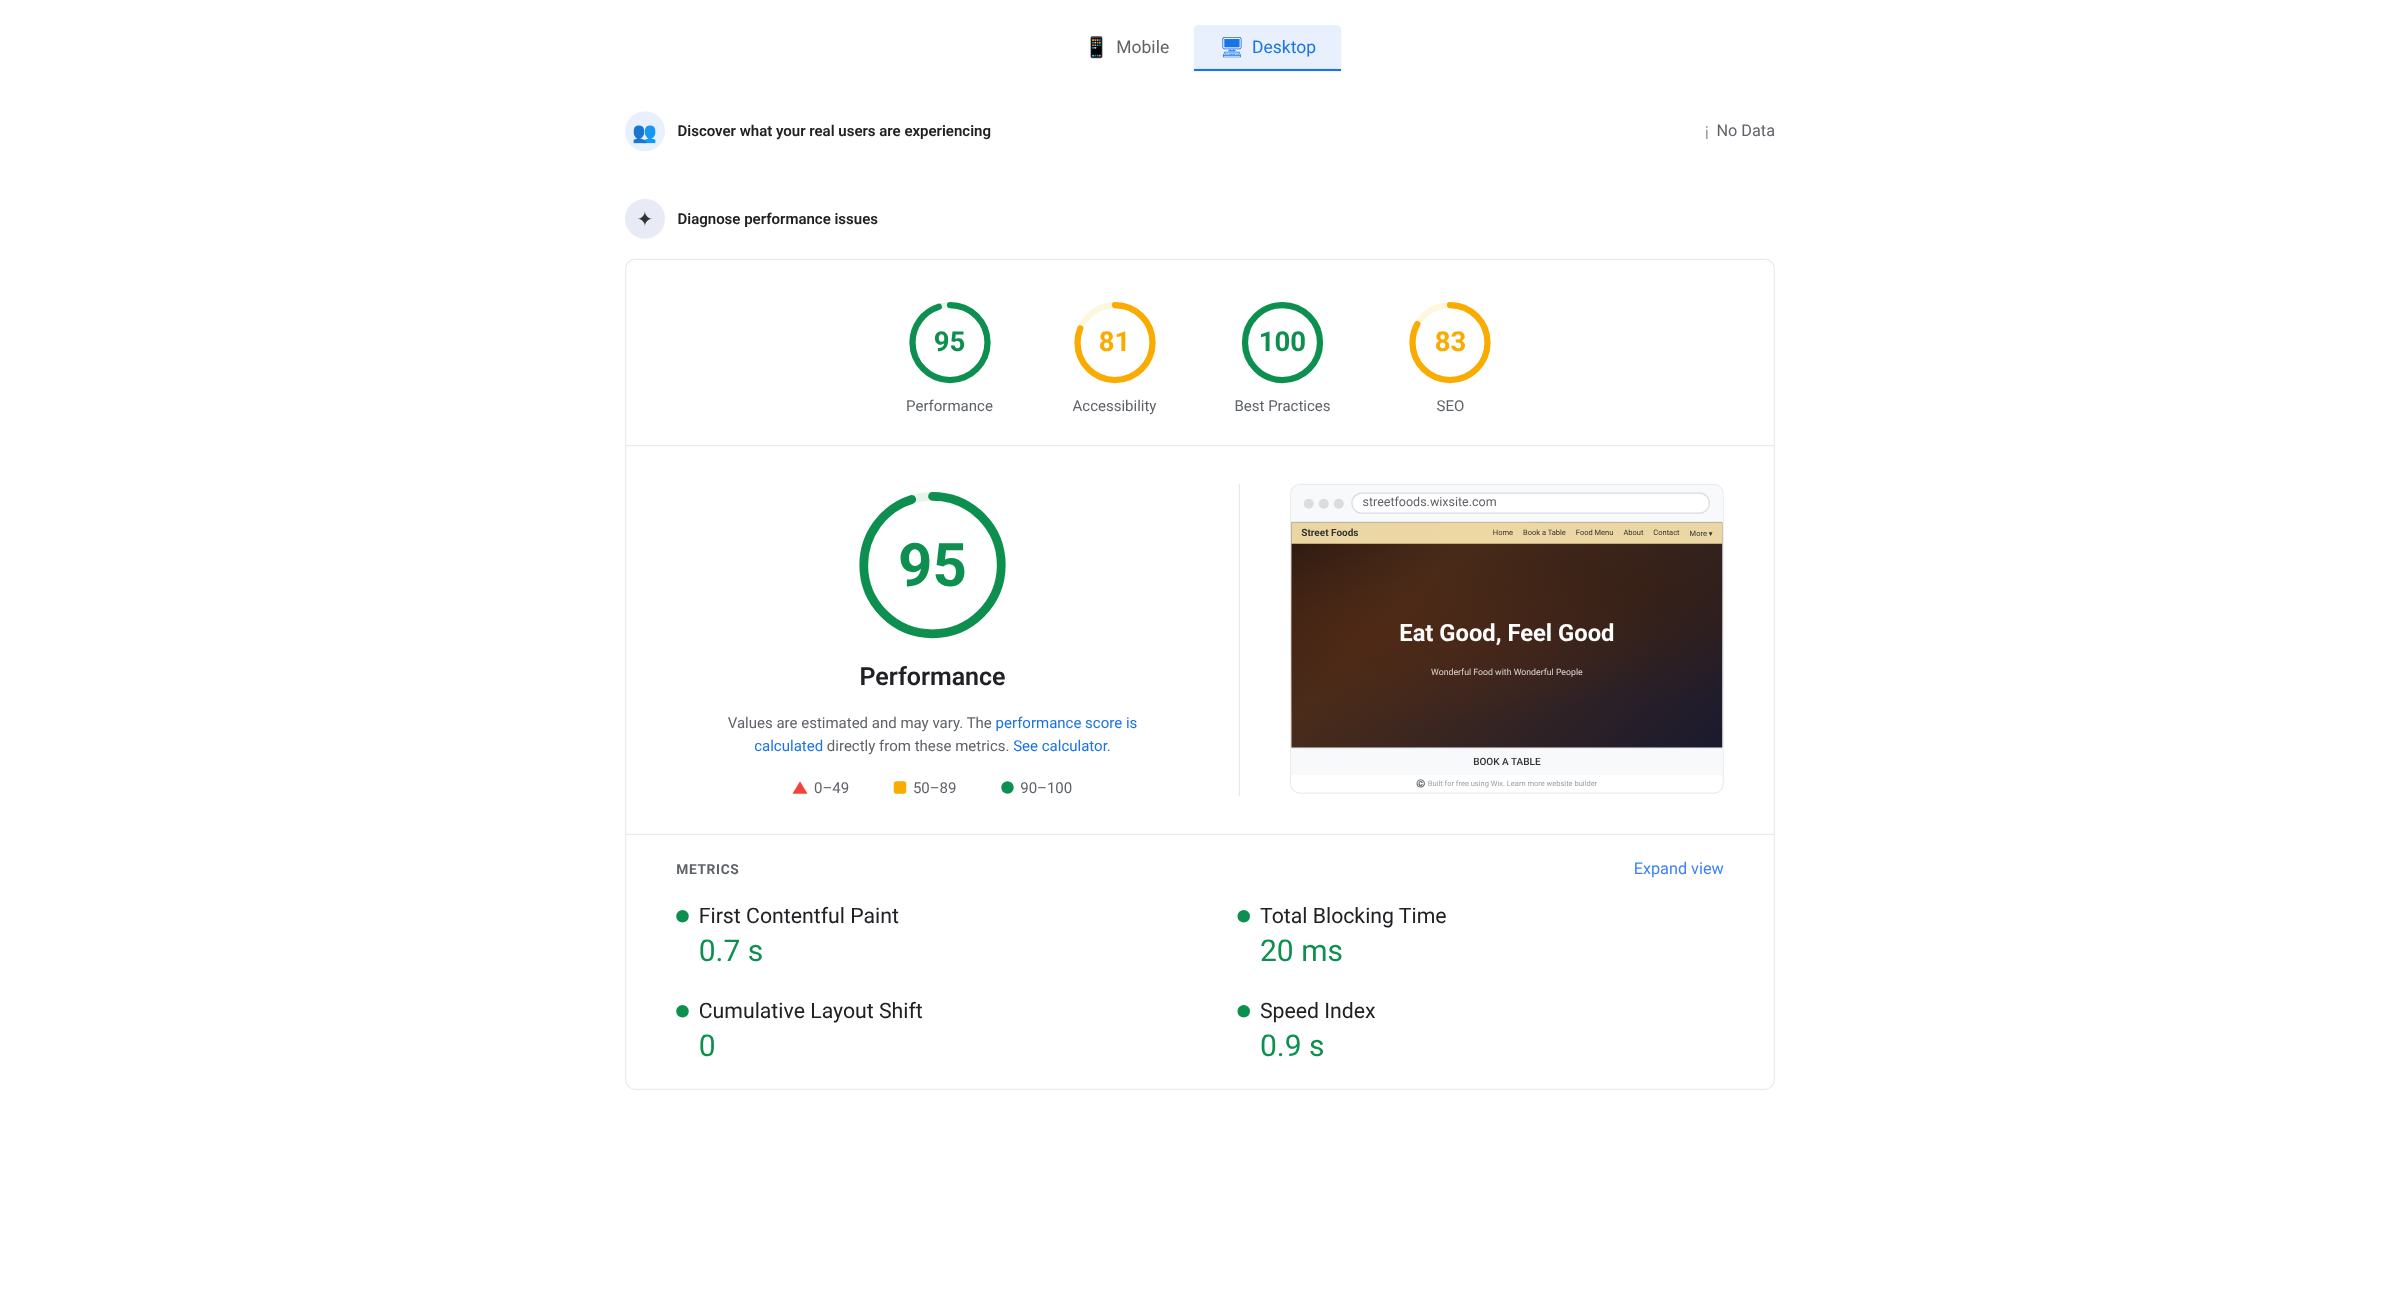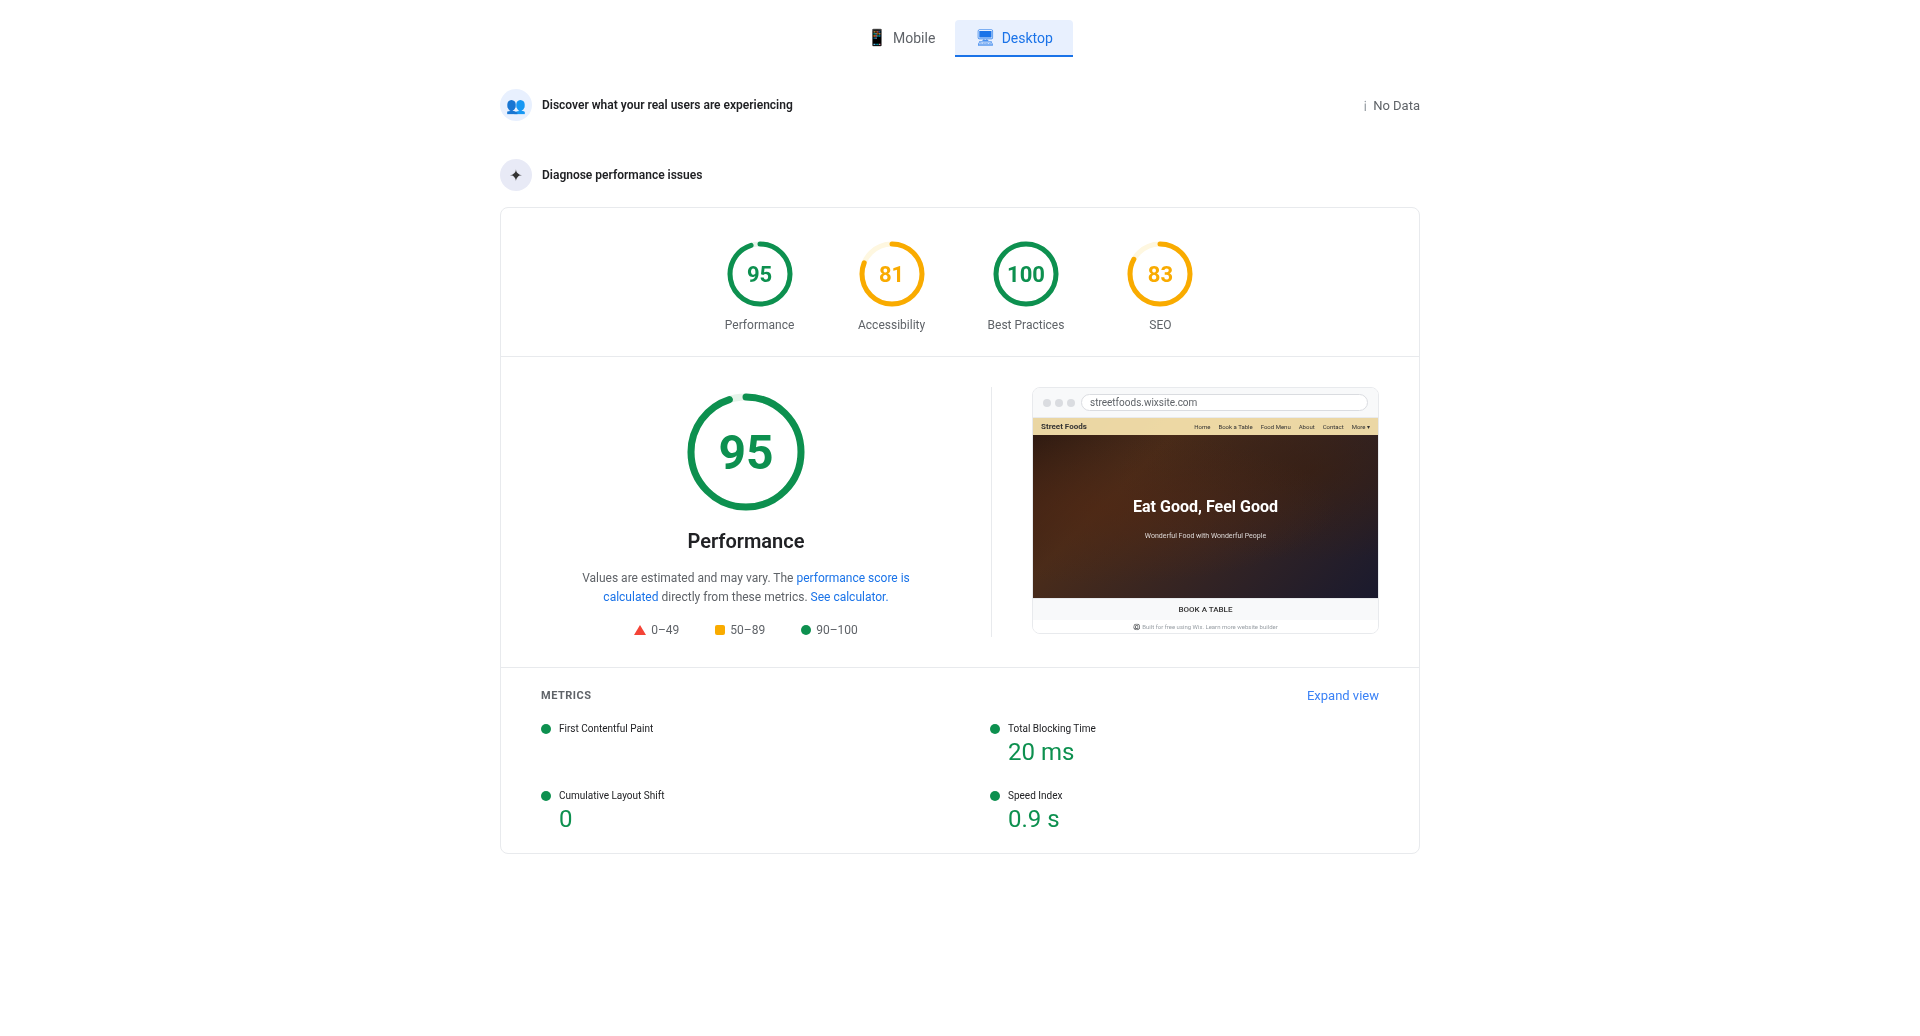--- a/index.html
+++ b/index.html
@@ -334,21 +334,21 @@
     }
 
     .preview-hero-text {
       color: #fff;
       text-align: center;
       z-index: 1;
       margin-top: 20px;
     }
 
     .preview-hero-title {
-      font-size: 16px;
+      font-size: 19px;
       font-weight: 700;
       margin-bottom: 16px;
     }
 
     .preview-hero-subtitle {
       font-size: 7px;
       opacity: 0.8;
     }
 
     .preview-food-overlay {
@@ -437,21 +437,21 @@
     }
 
     .metric-square {
       width: 10px;
       height: 10px;
       flex-shrink: 0;
       border-radius: 1px;
     }
 
     .metric-name {
-      font-size: 10px;
+      font-size: 17px;
       color: #202124;
     }
 
     .metric-value {
       font-size: 24px;
       font-weight: 400;
       padding-left: 18px;
     }
 
     .green { color: #0d904f; }
@@ -620,20 +620,21 @@
         <span class="expand-view">Expand view</span>
       </div>
 
       <div class="metrics-grid">
 
         <div class="metric-item">
           <div class="metric-name-row">
             <div class="metric-dot metric-dot-green"></div>
             <span class="metric-name">First Contentful Paint</span>
           </div>
+          <div class="metric-value green">0.7 s</div>
         </div>
 
 
         <div class="metric-item">
           <div class="metric-name-row">
             <div class="metric-dot metric-dot-green"></div>
             <span class="metric-name">Total Blocking Time</span>
           </div>
           <div class="metric-value green">20 ms</div>
         </div>

